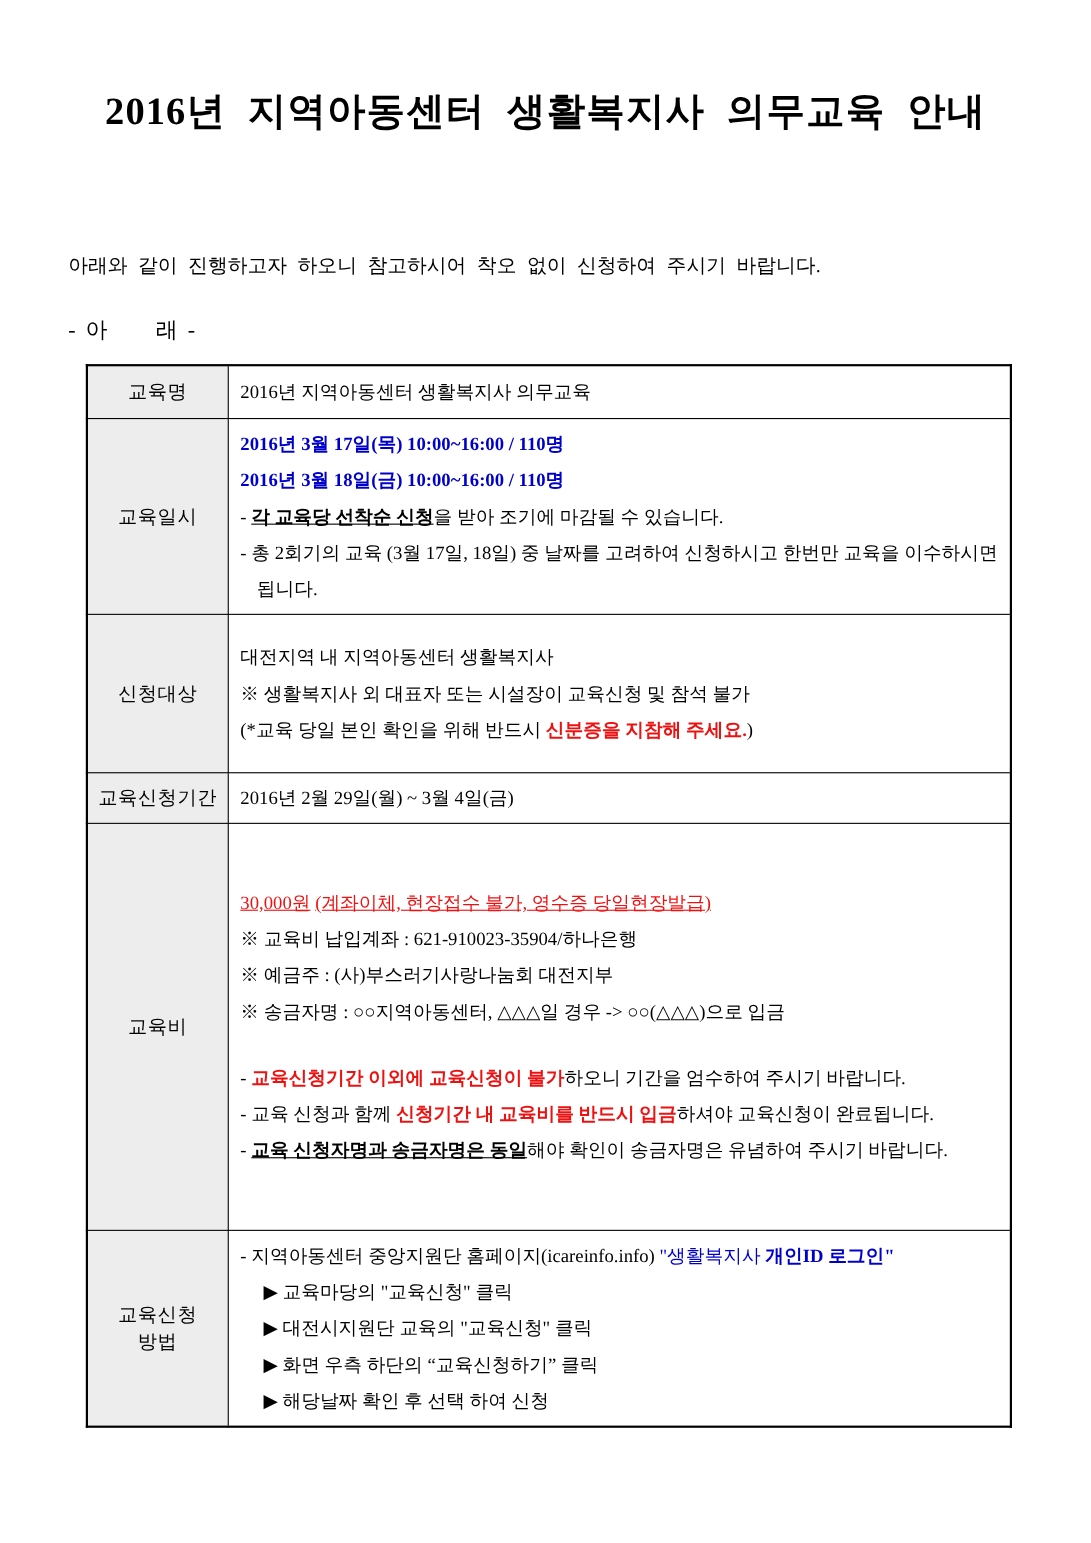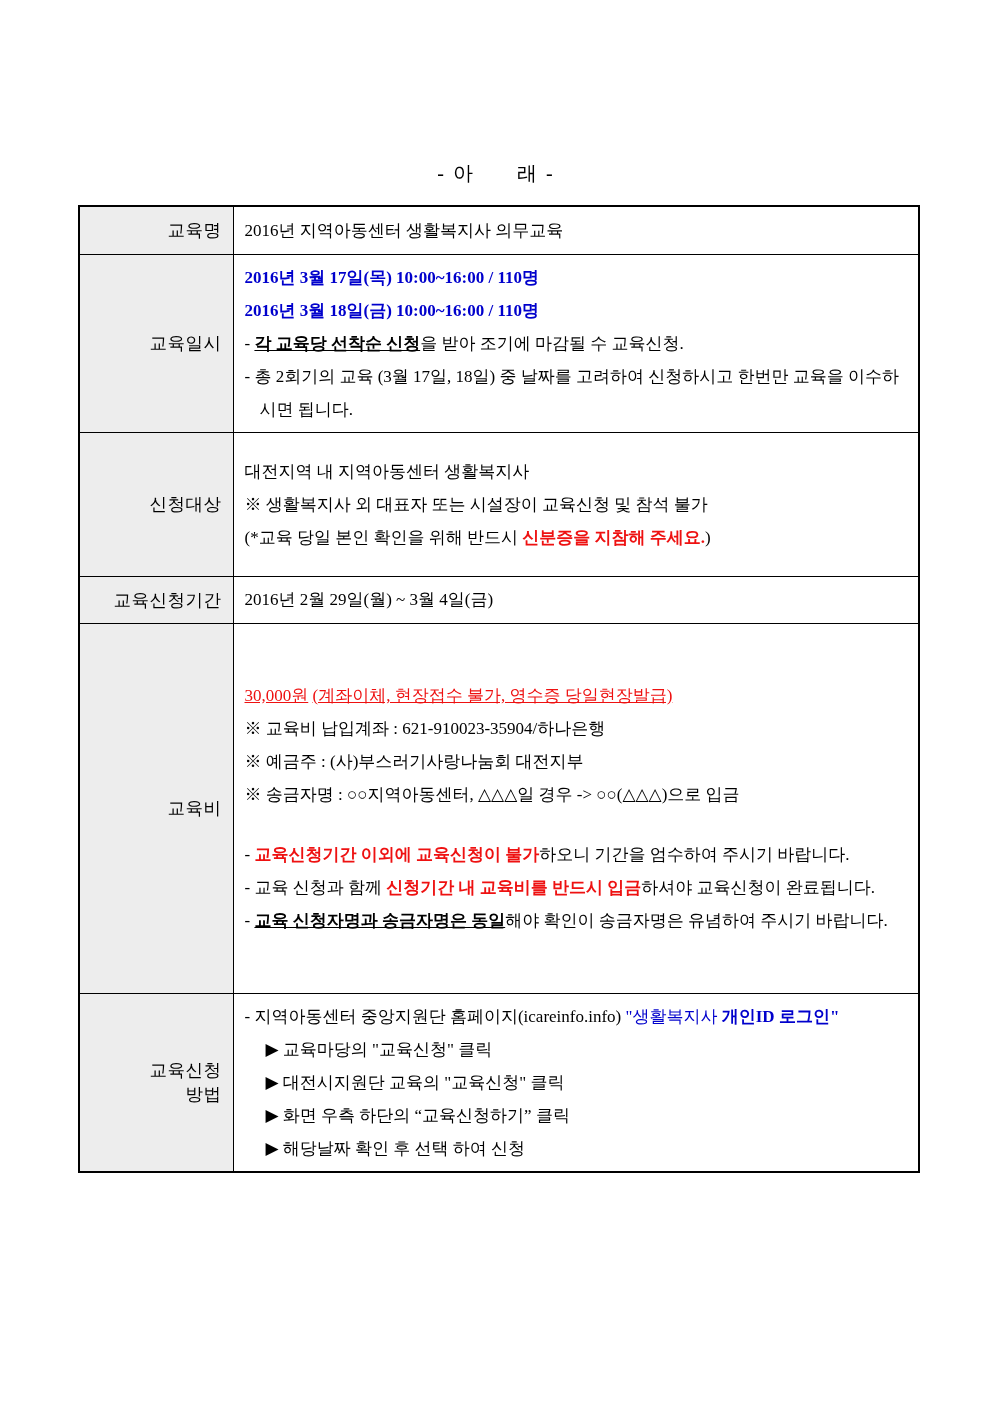--- a/index.html
+++ b/index.html
@@ -17,32 +17,32 @@
   }
   .page{padding:64px 62px 0 62px;}
   .doc-title{
     font-size:35px;font-weight:bold;text-align:center;
     word-spacing:10px;letter-spacing:1px;margin:14px 0 0 0;
   }
   .intro{margin:96px 0 0 0;font-size:18px;line-height:41px;word-spacing:5px;}
   .intro-l1{display:block;text-indent:30px;text-align:justify;text-align-last:justify;}
   .intro-l2{display:block;}
   .divider{
-    text-align:center;font-size:20px;margin-top:24px;
+    font-size:20px;margin-top:24px;
     white-space:pre;letter-spacing:2px;
   }
   table.info{
     margin:18px 0 0 16px;width:842px;table-layout:fixed;
     border-collapse:collapse;border:2px solid var(--border);
   }
   table.info th{
-    width:154px;background:var(--label-bg);
+    width:128px;background:var(--label-bg);
     border:1px solid var(--border);
-    font-size:17.5px;font-weight:normal;text-align:right;vertical-align:middle;
-    padding:11px;letter-spacing:0.5px;
+    font-size:17.5px;font-weight:normal;text-align:center;vertical-align:middle;
+    padding:0;letter-spacing:0.5px;
   }
   table.info td{
     border:1px solid var(--border);vertical-align:middle;
     padding:6px 8px 6px 11px;font-size:17px;
   }
   tr.h-48{height:48px}
   tr.h-178{height:178px}
   tr.h-144{height:144px}
   tr.h-46{height:46px}
   tr.h-50{height:50px}
@@ -53,22 +53,24 @@
   .line.indent1{padding-left:21px;text-indent:0;}
   .blue{color:var(--blue);}
   .red{color:var(--red);}
   .bold{font-weight:bold;}
   .underline{text-decoration:underline;}
 </style>
 </head>
 <body>
 
 <div class="page">
+  <h1 class="doc-title">2016년 지역아동센터 생활복지사 의무교육 안내</h1>
 
   <p class="intro">
+    <span class="intro-l2">아래와 같이 진행하고자 하오니 참고하시어 착오 없이 신청하여 주시기 바랍니다.</span>
   </p>
 
   <div class="divider">- 아      래 -</div>
 
   <table class="info">
     <tbody>
         <tr class="h-48">
           <th>
             <div>교육명</div>
           </th>
@@ -76,21 +78,21 @@
             <div class="line"><span>2016년 지역아동센터 생활복지사 의무교육</span></div>
           </td>
         </tr>
         <tr class="h-178">
           <th>
             <div>교육일시</div>
           </th>
           <td>
             <div class="line"><span class="blue bold">2016년 3월 17일(목) 10:00~16:00 / 110명</span></div>
             <div class="line"><span class="blue bold">2016년 3월 18일(금) 10:00~16:00 / 110명</span></div>
-            <div class="line"><span>- </span><span class="bold underline">각 교육당 선착순 신청</span><span>을 받아 조기에 마감될 수 교육신청.</span></div>
+            <div class="line"><span>- </span><span class="bold underline">각 교육당 선착순 신청</span><span>을 받아 조기에 마감될 수 있습니다.</span></div>
             <div class="line"><span>- 총 2회기의 교육 (3월 17일, 18일) 중 날짜를 고려하여 신청하시고 한번만 교육을 이수하시면 됩니다.</span></div>
           </td>
         </tr>
         <tr class="h-144">
           <th>
             <div>신청대상</div>
           </th>
           <td>
             <div class="line"><span>대전지역 내 지역아동센터 생활복지사</span></div>
             <div class="line"><span>※ 생활복지사 외 대표자 또는 시설장이 교육신청 및 참석 불가</span></div>

